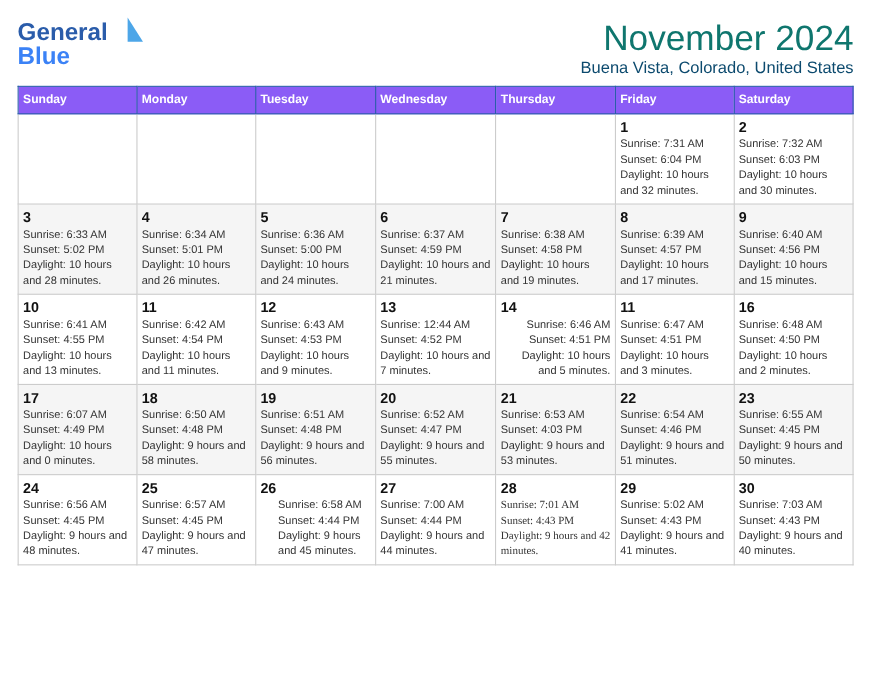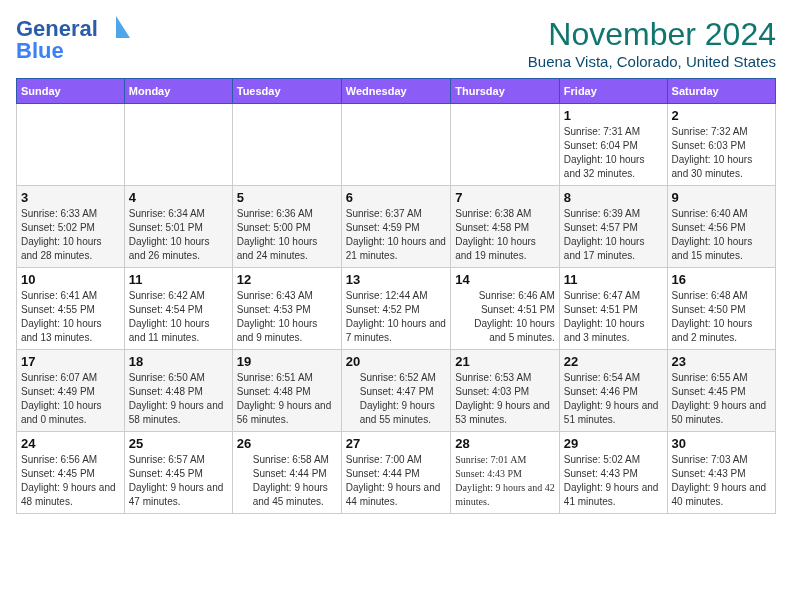--- a/index.html
+++ b/index.html
@@ -225,21 +225,21 @@
 Daylight: 9 hours and 58 minutes.</div>
         </td>
         <td>
           <div class="day-number">19</div>
           <div class="day-info" style="white-space: pre-line;">Sunrise: 6:51 AM
 Sunset: 4:48 PM
 Daylight: 9 hours and 56 minutes.</div>
         </td>
         <td>
           <div class="day-number">20</div>
-          <div class="day-info" style="white-space: pre-line; margin-left: 14px;">Sunrise: 6:52 AM
+          <div class="day-info" style="white-space: pre-line;">Sunrise: 6:52 AM
 Sunset: 4:47 PM
 Daylight: 9 hours and 55 minutes.</div>
         </td>
         <td>
           <div class="day-number">21</div>
           <div class="day-info" style="white-space: pre-line;">Sunrise: 6:53 AM
 Sunset: 4:03 PM
 Daylight: 9 hours and 53 minutes.</div>
         </td>
         <td>

